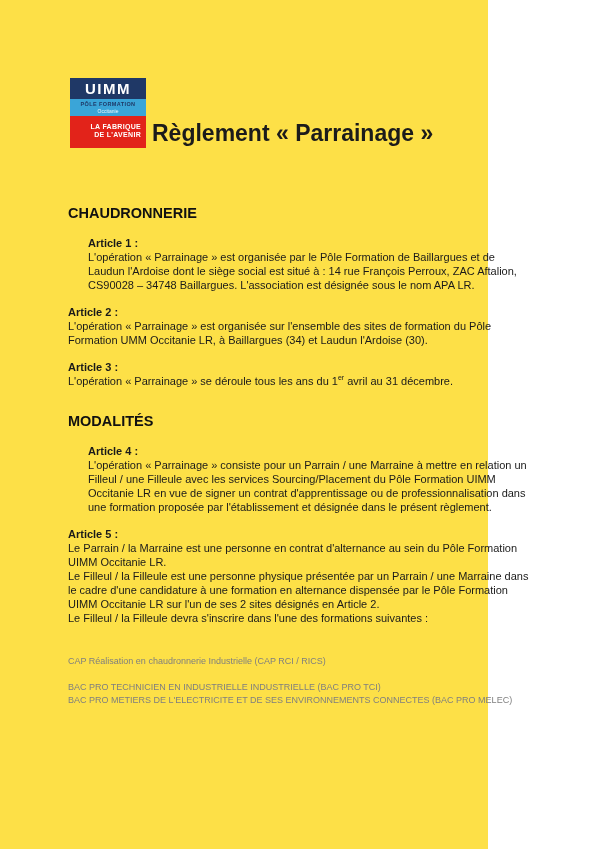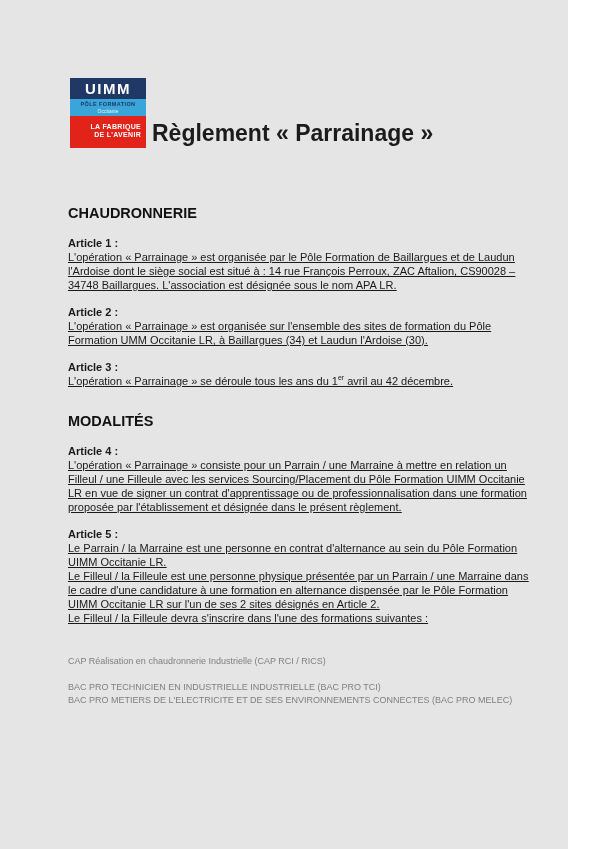--- a/index.html
+++ b/index.html
@@ -5,21 +5,21 @@
   html, body { margin: 0; padding: 0; }
   body {
     width: 600px;
     height: 849px;
     background: #ffffff;
     overflow: hidden;
     font-family: "Liberation Sans", sans-serif;
     color: #1a1a1a;
     -webkit-font-smoothing: antialiased;
   }
-  .page { position: relative; width: 568px; height: 849px; background: #e5e5e5; }
+  .page { position: relative; width: 488px; height: 849px; background: #fde047; }
 
   
   .header {
     position: absolute;
     top: 78px; left: 70px; right: 40px;
     display: flex;
     align-items: flex-end;
     gap: 6px;
   }
   .logo { width: 76px; flex: 0 0 76px; }
@@ -77,31 +77,30 @@
     left: 68px;
     width: 466px;
   }
   .section-heading {
     font-size: 14.5px;
     font-weight: bold;
     margin: 0;
     color: #111;
   }
   .article { margin-top: 13px; }
-  .article:first-of-type { margin-top: 15px; }
+  .article:first-of-type { margin-top: 15px; margin-left: 20px; }
   .article-label {
     font-size: 11px;
     font-weight: bold;
     line-height: 14px;
   }
   .article-body, .article-body p {
     font-size: 11px;
     line-height: 14px;
     margin: 0;
-    text-decoration: underline;
   }
   sup { font-size: 7px; line-height: 0; }
   .section.modalites { margin-top: 25px; }
 
   .formations {
     margin-top: 30px;
     color: #7f7f7f;
     font-size: 9px;
     line-height: 13px;
     width: 530px;
@@ -144,21 +143,21 @@
       <div class="article">
         <div class="article-label">Article 2 :</div>
         <div class="article-body">
           <p>L'opération « Parrainage » est organisée sur l'ensemble des sites de formation du Pôle Formation UMM Occitanie LR, à Baillargues (34) et Laudun l'Ardoise (30).</p>
         </div>
       </div>
 
       <div class="article">
         <div class="article-label">Article 3 :</div>
         <div class="article-body">
-          <p><span>L'opération « Parrainage » se déroule tous les ans du 1</span><sup>er</sup><span> avril au 42 décembre.</span></p>
+          <p><span>L'opération « Parrainage » se déroule tous les ans du 1</span><sup>er</sup><span> avril au 31 décembre.</span></p>
         </div>
       </div>
     </div>
 
     <div class="section modalites">
       <h2 class="section-heading">MODALITÉS</h2>
 
       <div class="article">
         <div class="article-label">Article 4 :</div>
         <div class="article-body">

